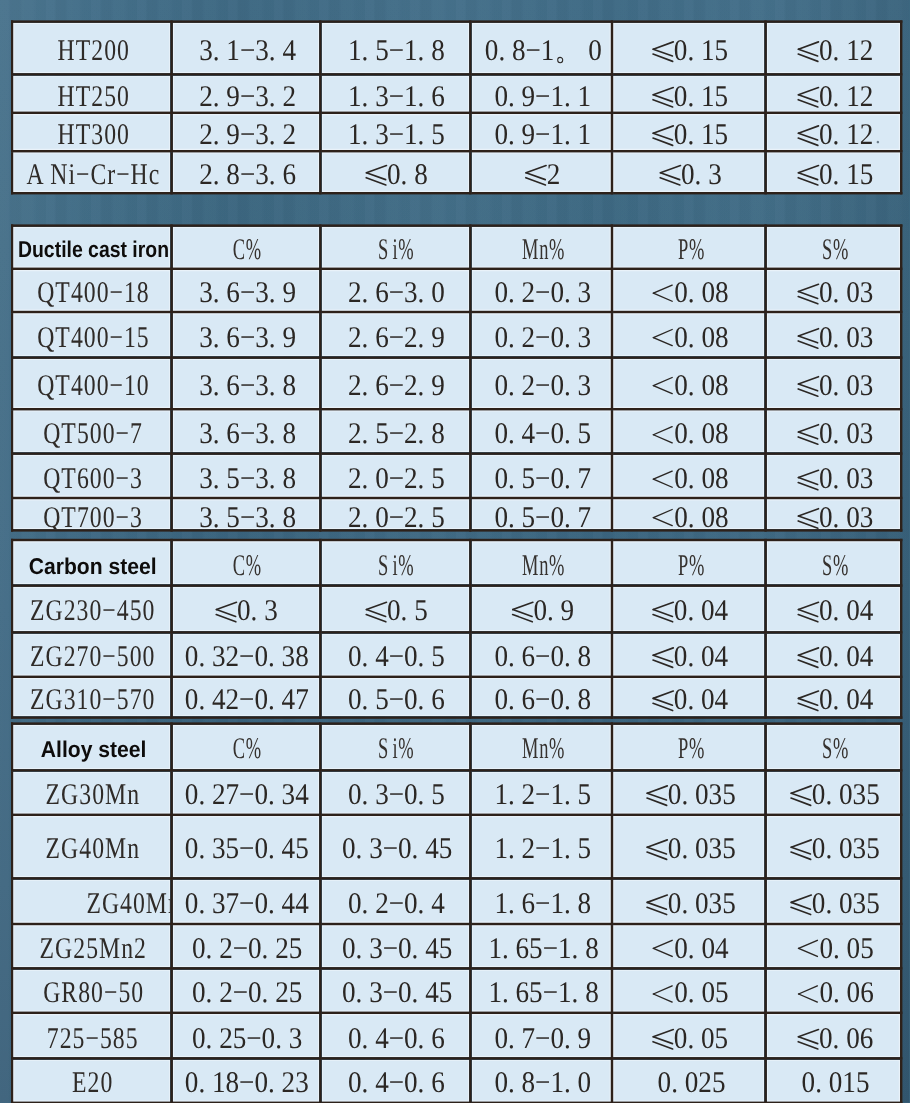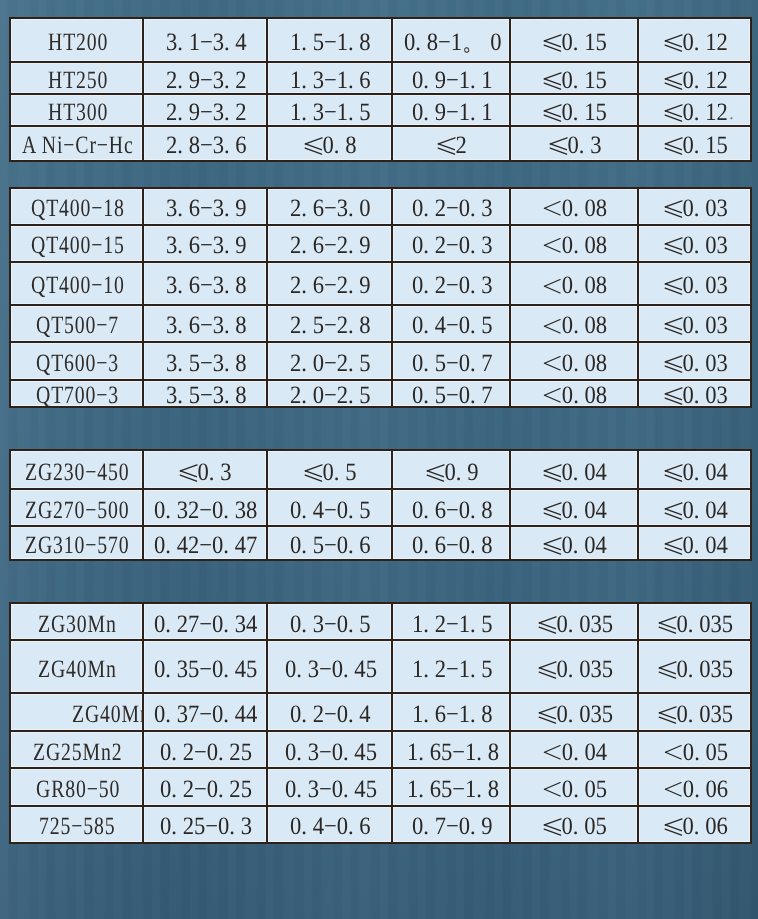--- a/index.html
+++ b/index.html
@@ -218,20 +218,28 @@
                       <path d="M1 62 L97 96"></path>
                     </g>
                   </svg></span>0. 15</span></td>
           </tr>
         </tbody>
       </table>
     </div>
     <div class="section" style="top: 170px;">
       <table class="grid">
         <tbody>
+          <tr style="height: 35.8px;">
+            <td class="hdr-name" style="width: 132.5px;"><span class="sq" style="transform-origin: left center; transform: scaleX(0.85135); position: relative; top: 3px; left: 3.723px;">Ductile cast iron</span></td>
+            <td class="hdr-col" style="width: 124px;"><span class="sq" style="transform-origin: left center; transform: scaleX(0.615); position: relative; top: 2.4px; left: 9.004px;">C%</span></td>
+            <td class="hdr-col" style="width: 125.6px;"><span class="sq" style="transform-origin: left center; transform: scaleX(0.615); position: relative; top: 2.4px; left: 10.917px;">S<span class="gap"> </span>i%</span></td>
+            <td class="hdr-col" style="width: 118.4px;"><span class="sq" style="transform-origin: left center; transform: scaleX(0.615); position: relative; top: 2.4px; left: 12.681px;">Mn%</span></td>
+            <td class="hdr-col" style="width: 127.9px;"><span class="sq" style="transform-origin: left center; transform: scaleX(0.615); position: relative; top: 2.4px; left: 8.471px;">P%</span></td>
+            <td class="hdr-col" style="width: 113px;"><span class="sq" style="transform-origin: left center; transform: scaleX(0.615); position: relative; top: 2.4px; left: 8.479px;">S%</span></td>
+          </tr>
           <tr style="height: 36.5px;">
             <td class="rowname" style="width: 132.5px;"><span class="sq" style="transform-origin: left center; transform: scaleX(0.79); position: relative; top: 2.4px; left: 13.875px;">QT400−18</span></td>
             <td class="val" style="width: 124px;"><span class="sq" style="transform-origin: left center; transform: scaleX(0.905); position: relative; top: 2.4px; left: 5.641px;">3. 6−3. 9</span></td>
             <td class="val" style="width: 125.6px;"><span class="sq" style="transform-origin: left center; transform: scaleX(0.905); position: relative; top: 2.4px; left: 5.641px;">2. 6−3. 0</span></td>
             <td class="val" style="width: 118.4px;"><span class="sq" style="transform-origin: left center; transform: scaleX(0.905); position: relative; top: 2.4px; left: 5.633px;">0. 2−0. 3</span></td>
             <td class="val" style="width: 127.9px;"><span class="sq" style="transform-origin: left center; transform: scaleX(0.905); position: relative; top: 2.4px; left: 4.721px;"><span class="op op-lt"><svg viewBox="0 0 100 100" preserveAspectRatio="none" aria-hidden="true">
                     <g stroke="currentColor" stroke-width="7.5" stroke-linecap="round" fill="none">
                       <path d="M99 4 L3 50"></path>
                       <path d="M3 50 L99 96"></path>
                     </g>
@@ -338,20 +346,28 @@
                       <path d="M1 62 L97 96"></path>
                     </g>
                   </svg></span>0. 03</span></td>
           </tr>
         </tbody>
       </table>
     </div>
     <div class="section" style="top: 432.4px;">
       <table class="grid">
         <tbody>
+          <tr style="height: 37.4px;">
+            <td class="hdr-name" style="width: 132.5px;"><span class="sq" style="transform-origin: left center; transform: scaleX(0.925); position: relative; top: 3px; left: 5.716px;">Carbon steel</span></td>
+            <td class="hdr-col" style="width: 124px;"><span class="sq" style="transform-origin: left center; transform: scaleX(0.615); position: relative; top: 2.4px; left: 9.004px;">C%</span></td>
+            <td class="hdr-col" style="width: 125.6px;"><span class="sq" style="transform-origin: left center; transform: scaleX(0.615); position: relative; top: 2.4px; left: 10.917px;">S<span class="gap"> </span>i%</span></td>
+            <td class="hdr-col" style="width: 118.4px;"><span class="sq" style="transform-origin: left center; transform: scaleX(0.615); position: relative; top: 2.4px; left: 12.681px;">Mn%</span></td>
+            <td class="hdr-col" style="width: 127.9px;"><span class="sq" style="transform-origin: left center; transform: scaleX(0.615); position: relative; top: 2.4px; left: 8.471px;">P%</span></td>
+            <td class="hdr-col" style="width: 113px;"><span class="sq" style="transform-origin: left center; transform: scaleX(0.615); position: relative; top: 2.4px; left: 8.479px;">S%</span></td>
+          </tr>
           <tr style="height: 38.8px;">
             <td class="rowname" style="width: 132.5px;"><span class="sq" style="transform-origin: left center; transform: scaleX(0.79); position: relative; top: 2.4px; left: 14.38px;">ZG230−450</span></td>
             <td class="val" style="width: 124px;"><span class="sq" style="transform-origin: left center; transform: scaleX(0.905); position: relative; top: 2.4px; left: 4.102px;"><span class="op"><svg viewBox="0 0 100 100" preserveAspectRatio="none" aria-hidden="true">
                     <g stroke="currentColor" stroke-width="7.6" stroke-linecap="round" fill="none">
                       <path d="M100 5 L2 39"></path>
                       <path d="M2 39 L96 71"></path>
                       <path d="M1 62 L97 96"></path>
                     </g>
                   </svg></span>0. 3</span></td>
             <td class="val" style="width: 125.6px;"><span class="sq" style="transform-origin: left center; transform: scaleX(0.905); position: relative; top: 2.4px; left: 4.102px;"><span class="op"><svg viewBox="0 0 100 100" preserveAspectRatio="none" aria-hidden="true">
@@ -422,20 +438,28 @@
                       <path d="M1 62 L97 96"></path>
                     </g>
                   </svg></span>0. 04</span></td>
           </tr>
         </tbody>
       </table>
     </div>
     <div class="section" style="top: 585.4px;">
       <table class="grid">
         <tbody>
+          <tr style="height: 38.4px;">
+            <td class="hdr-name" style="width: 132.5px;"><span class="sq" style="transform-origin: left center; transform: scaleX(0.925); position: relative; top: 3px; left: 4.972px;">Alloy steel</span></td>
+            <td class="hdr-col" style="width: 124px;"><span class="sq" style="transform-origin: left center; transform: scaleX(0.615); position: relative; top: 2.4px; left: 9.004px;">C%</span></td>
+            <td class="hdr-col" style="width: 125.6px;"><span class="sq" style="transform-origin: left center; transform: scaleX(0.615); position: relative; top: 2.4px; left: 10.917px;">S<span class="gap"> </span>i%</span></td>
+            <td class="hdr-col" style="width: 118.4px;"><span class="sq" style="transform-origin: left center; transform: scaleX(0.615); position: relative; top: 2.4px; left: 12.681px;">Mn%</span></td>
+            <td class="hdr-col" style="width: 127.9px;"><span class="sq" style="transform-origin: left center; transform: scaleX(0.615); position: relative; top: 2.4px; left: 8.471px;">P%</span></td>
+            <td class="hdr-col" style="width: 113px;"><span class="sq" style="transform-origin: left center; transform: scaleX(0.615); position: relative; top: 2.4px; left: 8.479px;">S%</span></td>
+          </tr>
           <tr style="height: 37.1px;">
             <td class="rowname" style="width: 132.5px;"><span class="sq" style="transform-origin: left center; transform: scaleX(0.79); position: relative; top: 2.4px; left: 11.864px;">ZG30Mn</span></td>
             <td class="val" style="width: 124px;"><span class="sq" style="transform-origin: left center; transform: scaleX(0.905); position: relative; top: 2.4px; left: 6.828px;">0. 27−0. 34</span></td>
             <td class="val" style="width: 125.6px;"><span class="sq" style="transform-origin: left center; transform: scaleX(0.905); position: relative; top: 2.4px; left: 5.641px;">0. 3−0. 5</span></td>
             <td class="val" style="width: 118.4px;"><span class="sq" style="transform-origin: left center; transform: scaleX(0.905); position: relative; top: 2.4px; left: 5.633px;">1. 2−1. 5</span></td>
             <td class="val" style="width: 127.9px;"><span class="sq" style="transform-origin: left center; transform: scaleX(0.905); position: relative; top: 2.4px; left: 5.297px;"><span class="op"><svg viewBox="0 0 100 100" preserveAspectRatio="none" aria-hidden="true">
                     <g stroke="currentColor" stroke-width="7.6" stroke-linecap="round" fill="none">
                       <path d="M100 5 L2 39"></path>
                       <path d="M2 39 L96 71"></path>
                       <path d="M1 62 L97 96"></path>
@@ -538,16 +562,24 @@
                     </g>
                   </svg></span>0. 05</span></td>
             <td class="val" style="width: 113px;"><span class="sq" style="transform-origin: left center; transform: scaleX(0.905); position: relative; top: 2.4px; left: 4.695px;"><span class="op"><svg viewBox="0 0 100 100" preserveAspectRatio="none" aria-hidden="true">
                     <g stroke="currentColor" stroke-width="7.6" stroke-linecap="round" fill="none">
                       <path d="M100 5 L2 39"></path>
                       <path d="M2 39 L96 71"></path>
                       <path d="M1 62 L97 96"></path>
                     </g>
                   </svg></span>0. 06</span></td>
           </tr>
+          <tr style="height: 37px;">
+            <td class="rowname" style="width: 132.5px;"><span class="sq" style="transform-origin: left center; transform: scaleX(0.79); position: relative; top: 2.4px; left: 5.984px;">E20</span></td>
+            <td class="val" style="width: 124px;"><span class="sq" style="transform-origin: left center; transform: scaleX(0.905); position: relative; top: 2.4px; left: 6.828px;">0. 18−0. 23</span></td>
+            <td class="val" style="width: 125.6px;"><span class="sq" style="transform-origin: left center; transform: scaleX(0.905); position: relative; top: 2.4px; left: 5.641px;">0. 4−0. 6</span></td>
+            <td class="val" style="width: 118.4px;"><span class="sq" style="transform-origin: left center; transform: scaleX(0.905); position: relative; top: 2.4px; left: 5.633px;">0. 8−1. 0</span></td>
+            <td class="val" style="width: 127.9px;"><span class="sq" style="transform-origin: left center; transform: scaleX(0.905); position: relative; top: 2.4px; left: 4.377px;">0. 025</span></td>
+            <td class="val" style="width: 113px;"><span class="sq" style="transform-origin: left center; transform: scaleX(0.905); position: relative; top: 2.4px; left: 4.369px;">0. 015</span></td>
+          </tr>
         </tbody>
       </table>
     </div>
   </div>
 
 </body></html>

